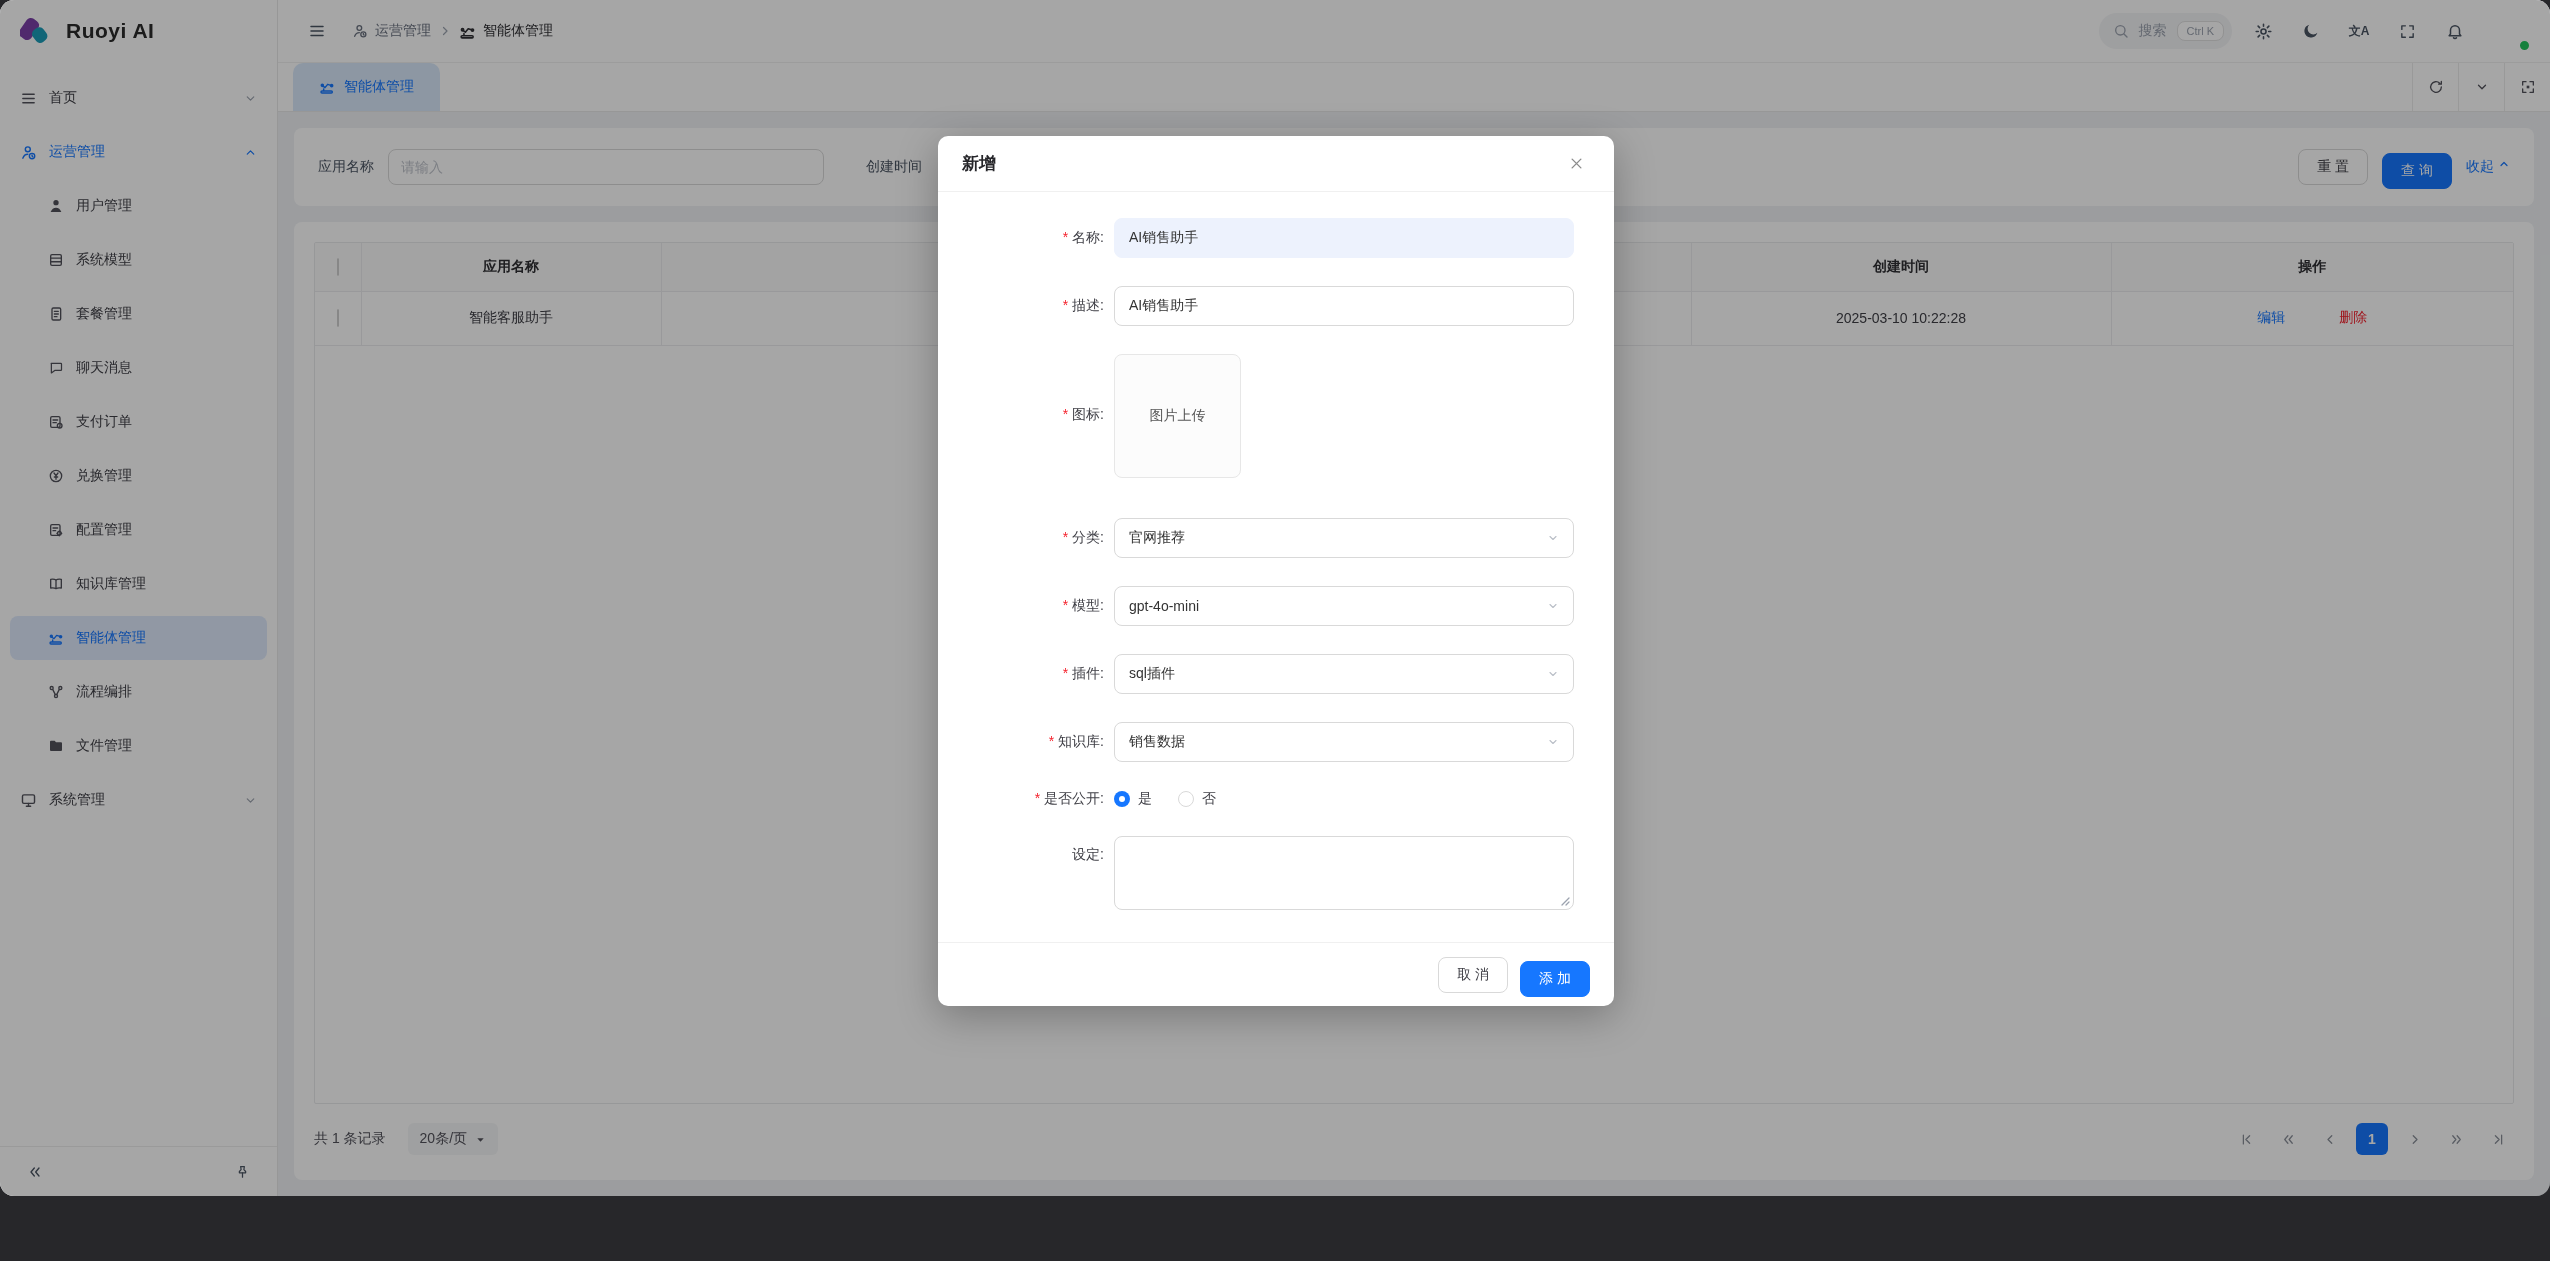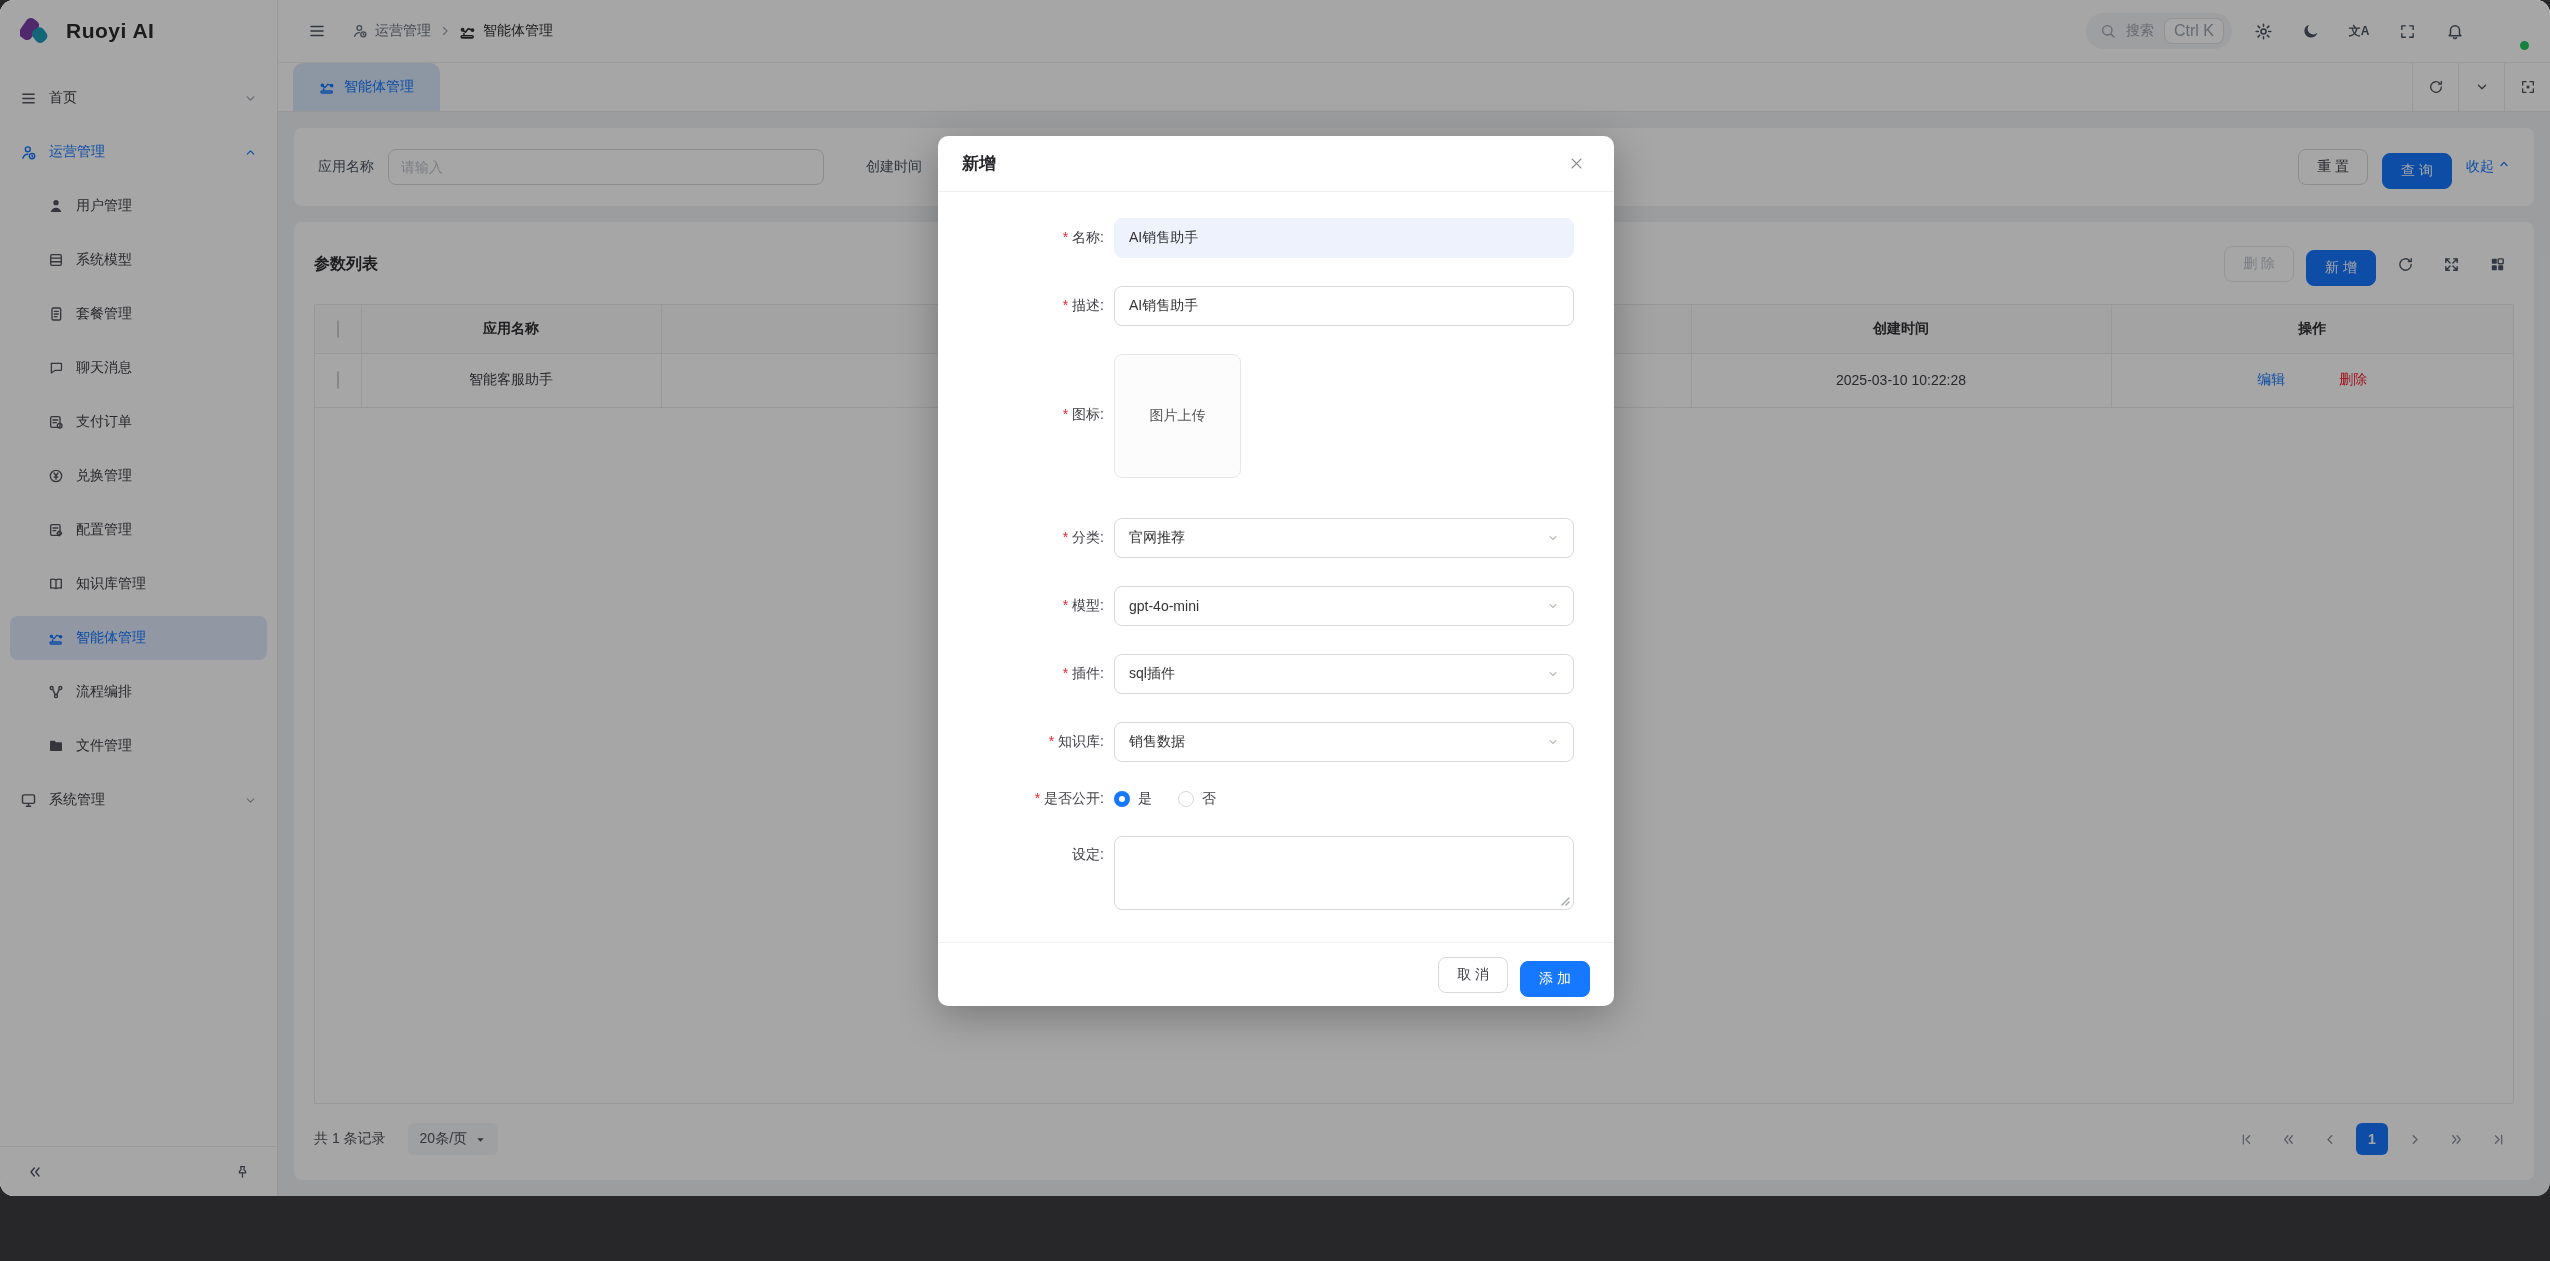--- a/index.html
+++ b/index.html
@@ -25,21 +25,21 @@
   
   .main { flex:1; display:flex; flex-direction:column; min-width:0; }
   .navbar { height:62px; background:#fff; display:flex; align-items:center; padding:0 20px 0 22px; gap:18px; flex-shrink:0; }
   .icon-btn { display:flex; align-items:center; justify-content:center; width:34px; height:34px; border-radius:8px; color:#4b5563; cursor:pointer; }
   .crumbs { display:flex; align-items:center; gap:8px; }
   .crumb { display:flex; align-items:center; gap:7px; color:#6b7280; font-size:14px; cursor:pointer; }
   .crumb.current { color:#2f2f33; }
   .crumb-sep { color:#9ca3af; }
   .nav-right { margin-left:auto; display:flex; align-items:center; gap:14px; }
   .search-pill { display:flex; align-items:center; gap:10px; background:#f3f4f6; border-radius:18px; height:36px; padding:0 8px 0 14px; color:#9ca3af; cursor:pointer; }
-  .kbd { border:1px solid #e0e0e0; background:#fff; border-radius:8px; padding:3px 9px; font-size:16px; color:#9ca3af; }
+  .kbd { border:1px solid #e0e0e0; background:#fff; border-radius:8px; padding:3px 9px; font-size:11px; color:#9ca3af; }
   .avatar-wrap { position:relative; width:40px; height:40px; margin-left:4px; cursor:pointer; }
   .avatar { width:40px; height:40px; border-radius:50%; background:radial-gradient(circle at 30% 30%, #f6a6c9 0 28%, transparent 30%), radial-gradient(circle at 72% 26%, #8ad7e8 0 30%, transparent 32%), radial-gradient(circle at 50% 75%, #f7d774 0 32%, transparent 34%), linear-gradient(135deg,#6b4fa0,#2d7f6d); }
   .status-dot { position:absolute; right:-1px; bottom:-1px; width:13px; height:13px; border-radius:50%; background:#22c55e; border:2px solid #fff; }
 
   .tabbar { height:50px; background:#fff; border-top:1px solid #f0f0f0; border-bottom:1px solid #e8e8e8; display:flex; align-items:stretch; padding-left:15px; flex-shrink:0; }
   .tab { display:flex; align-items:center; gap:9px; padding:0 26px; background:#d9e9fa; color:#1677ff; border-radius:10px 10px 0 0; font-size:14px; cursor:pointer; }
   .tabbar-right { margin-left:auto; display:flex; align-items:stretch; }
   .tabbar-tool { width:46px; display:flex; align-items:center; justify-content:center; border-left:1px solid #ececec; color:#52525b; cursor:pointer; }
 
   .content { flex:1; padding:16px; display:flex; flex-direction:column; min-height:0; }
@@ -414,45 +414,20 @@
             <span>
                 <svg width="12" height="12" viewBox="0 0 24 24" fill="none" stroke="currentColor" stroke-width="2.4" stroke-linecap="round" stroke-linejoin="round">
                   <path d="M6 15l6-6 6 6"></path>
                 </svg>
               </span>
           </span>
         </div>
       </div>
 
       <div class="card table-card">
-        <div class="card-head">
-          <span class="card-title">参数列表</span>
-          <div class="toolbar">
-            <button class="btn disabled">删 除</button>
-            <button class="btn primary">新 增</button>
-            <span class="icon-btn">
-                <svg width="17" height="17" viewBox="0 0 24 24" fill="none" stroke="currentColor" stroke-width="2" stroke-linecap="round" stroke-linejoin="round">
-                  <path d="M20 12a8 8 0 1 1-2.4-5.7M20 3.8v4h-4"></path>
-                </svg>
-              </span>
-            <span class="icon-btn">
-                <svg width="17" height="17" viewBox="0 0 24 24" fill="none" stroke="currentColor" stroke-width="2" stroke-linecap="round" stroke-linejoin="round">
-                  <path d="M14 10l6-6M20 9V4h-5M10 14l-6 6M4 15v5h5M14 14l6 6M20 15v5h-5M10 10L4 4M4 9V4h5"></path>
-                </svg>
-              </span>
-            <span class="icon-btn">
-                <svg width="17" height="17" viewBox="0 0 24 24" fill="currentColor">
-                  <rect x="4" y="4" width="7" height="7" rx="1"></rect>
-                  <rect x="13" y="4" width="7" height="7" rx="1" fill="none" stroke="currentColor" stroke-width="2"></rect>
-                  <rect x="4" y="13" width="7" height="7" rx="1"></rect>
-                  <rect x="13" y="13" width="7" height="7" rx="1"></rect>
-                </svg>
-              </span>
-          </div>
-        </div>
 
         <div class="table-wrap">
           <table>
             <colgroup>
                 <col style="width:46px">
                 <col style="width:300px">
                 <col style="width:700px">
                 <col style="width:330px">
                 <col style="width:420px">
                 <col>

